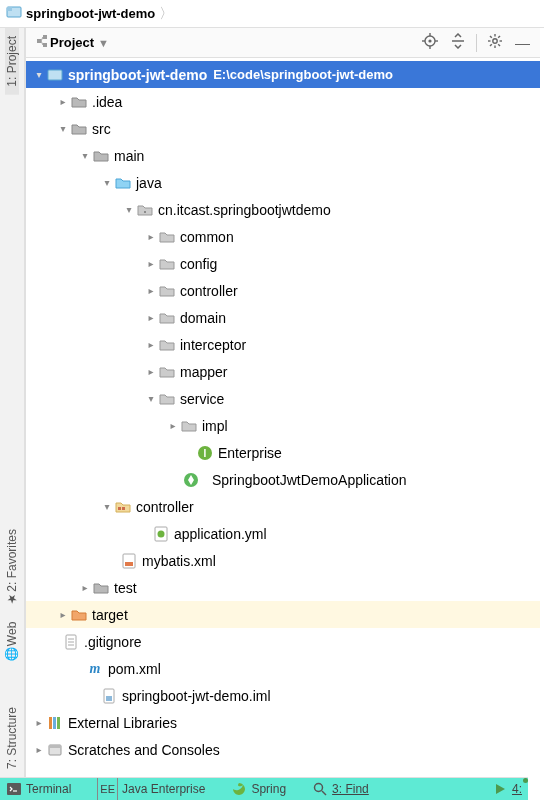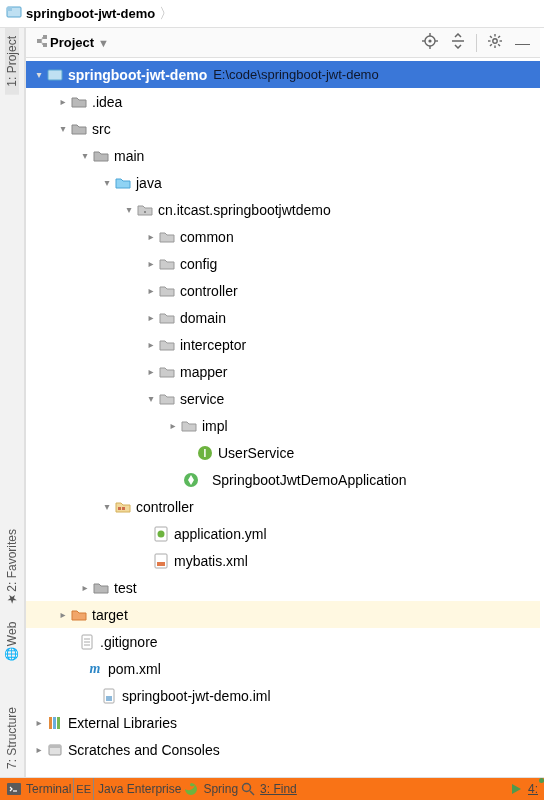--- a/index.html
+++ b/index.html
@@ -108,36 +108,36 @@
 .tree-row.selected .arrow { color: #ddd; }
 .tree-row .icon {
   display: inline-flex;
   align-items: center;
   justify-content: center;
   width: 18px; height: 18px;
   margin-right: 4px;
 }
 .tree-row .label { font-size: 14px; }
 .tree-row .path { color: #888; margin-left: 6px; font-size: 13px; }
-.tree-row.selected .path { color: #0f172a; }
+.tree-row.selected .path { color: #ffffff; font-weight: bold; }
 
 
 .svg-icon { width: 16px; height: 16px; }
 
 
 .bottom-bar {
   position: absolute;
-  left: 0; right: 0; bottom: 0;
+  left: 0; right: 16px; bottom: 0;
   height: 23px;
-  background: #f97316;
+  background: #5eead4;
   border-top: 1px solid #e0e0e0;
   display: flex; align-items: center;
   font-size: 12px;
   padding: 0 6px;
-  gap: 2px;
+  gap: 26px;
   overflow: hidden;
 }
 .bottom-item { display: flex; align-items: center; gap: 4px; color: #444; cursor: pointer;}
 .underline { text-decoration: underline; }
 
 .m-logo {
   font-family: Georgia, serif;
   font-style: italic;
   font-weight: bold;
   color: #2c87c7;
@@ -367,21 +367,21 @@
       <span class="label">impl</span>
     </div>
     <div class="tree-row" style="padding-left:156px;">
       <span class="arrow"></span>
       <span class="icon">
           <svg class="svg-icon" viewBox="0 0 16 16">
             <circle cx="8" cy="8" r="7" fill="#6db33f"></circle>
             <text x="8" y="12" font-size="10" text-anchor="middle" fill="#fff" font-weight="bold">I</text>
           </svg>
         </span>
-      <span class="label">UserService</span>
+      <span class="label">Enterprise</span>
     </div>
     <div class="tree-row" style="padding-left:134px;gap:8px;">
       <span class="arrow"></span>
       <span class="icon">
           <svg class="svg-icon" viewBox="0 0 16 16">
             <circle cx="8" cy="8" r="7" fill="#5cb85c"></circle>
             <polygon points="8,3 11,8 8,13 5,8" fill="#fff"></polygon>
           </svg>
         </span>
       <span class="label">SpringbootJwtDemoApplication</span>
@@ -401,21 +401,21 @@
     <div class="tree-row" style="padding-left:112px;">
       <span class="arrow"></span>
       <span class="icon">
           <svg class="svg-icon" viewBox="0 0 16 16">
             <rect x="2" y="1" width="12" height="14" rx="1" fill="#fff" stroke="#aaa"></rect>
             <circle cx="8" cy="8" r="3.5" fill="#6db33f"></circle>
           </svg>
         </span>
       <span class="label">application.yml</span>
     </div>
-    <div class="tree-row" style="padding-left:112px;">
+    <div class="tree-row" style="padding-left:80px;">
       <span class="arrow"></span>
       <span class="icon">
           <svg class="svg-icon" viewBox="0 0 16 16">
             <rect x="2" y="1" width="12" height="14" rx="1" fill="#fff" stroke="#aaa"></rect>
             <rect x="4" y="9" width="8" height="4" fill="#e17a4a"></rect>
           </svg>
         </span>
       <span class="label">mybatis.xml</span>
     </div>
 
@@ -432,21 +432,21 @@
     <div class="tree-row highlighted" style="padding-left:30px;">
       <span class="arrow">▸</span>
       <span class="icon">
           <svg class="svg-icon" viewBox="0 0 16 16">
             <path d="M1 4 L6 4 L8 6 L15 6 L15 13 L1 13 Z" fill="#f1a66a" stroke="#d57c36"></path>
           </svg>
         </span>
       <span class="label">target</span>
     </div>
 
-    <div class="tree-row" style="padding-left:38px;text-align:center;">
+    <div class="tree-row" style="padding-left:22px;text-align:center;">
       <span class="arrow"></span>
       <span class="icon">
           <svg class="svg-icon" viewBox="0 0 16 16">
             <rect x="3" y="1" width="10" height="14" rx="1" fill="#fff" stroke="#aaa"></rect>
             <line x1="5" y1="5" x2="11" y2="5" stroke="#aaa"></line>
             <line x1="5" y1="8" x2="11" y2="8" stroke="#aaa"></line>
             <line x1="5" y1="11" x2="11" y2="11" stroke="#aaa"></line>
           </svg>
         </span>
       <span class="label">.gitignore</span>

